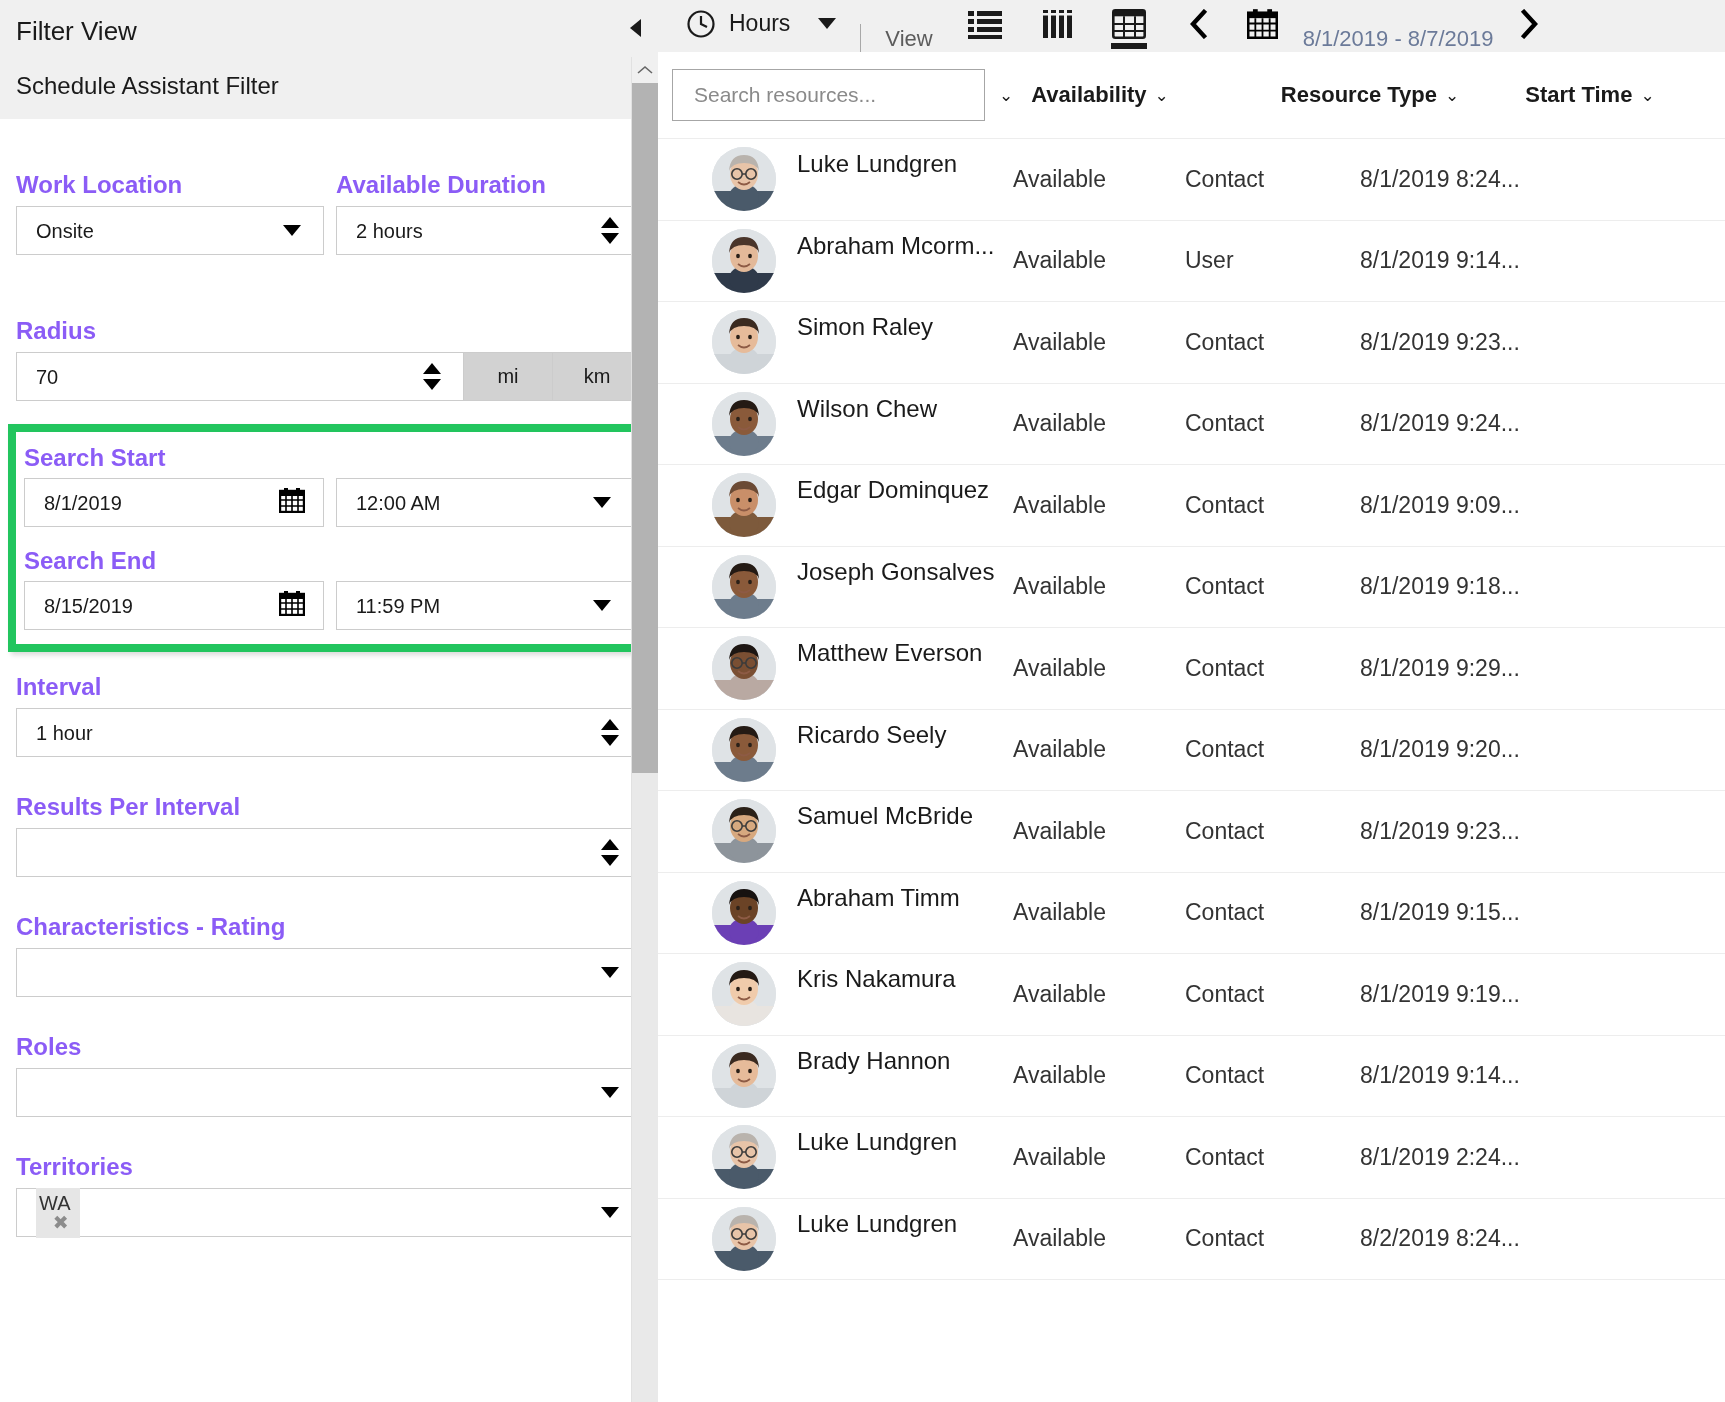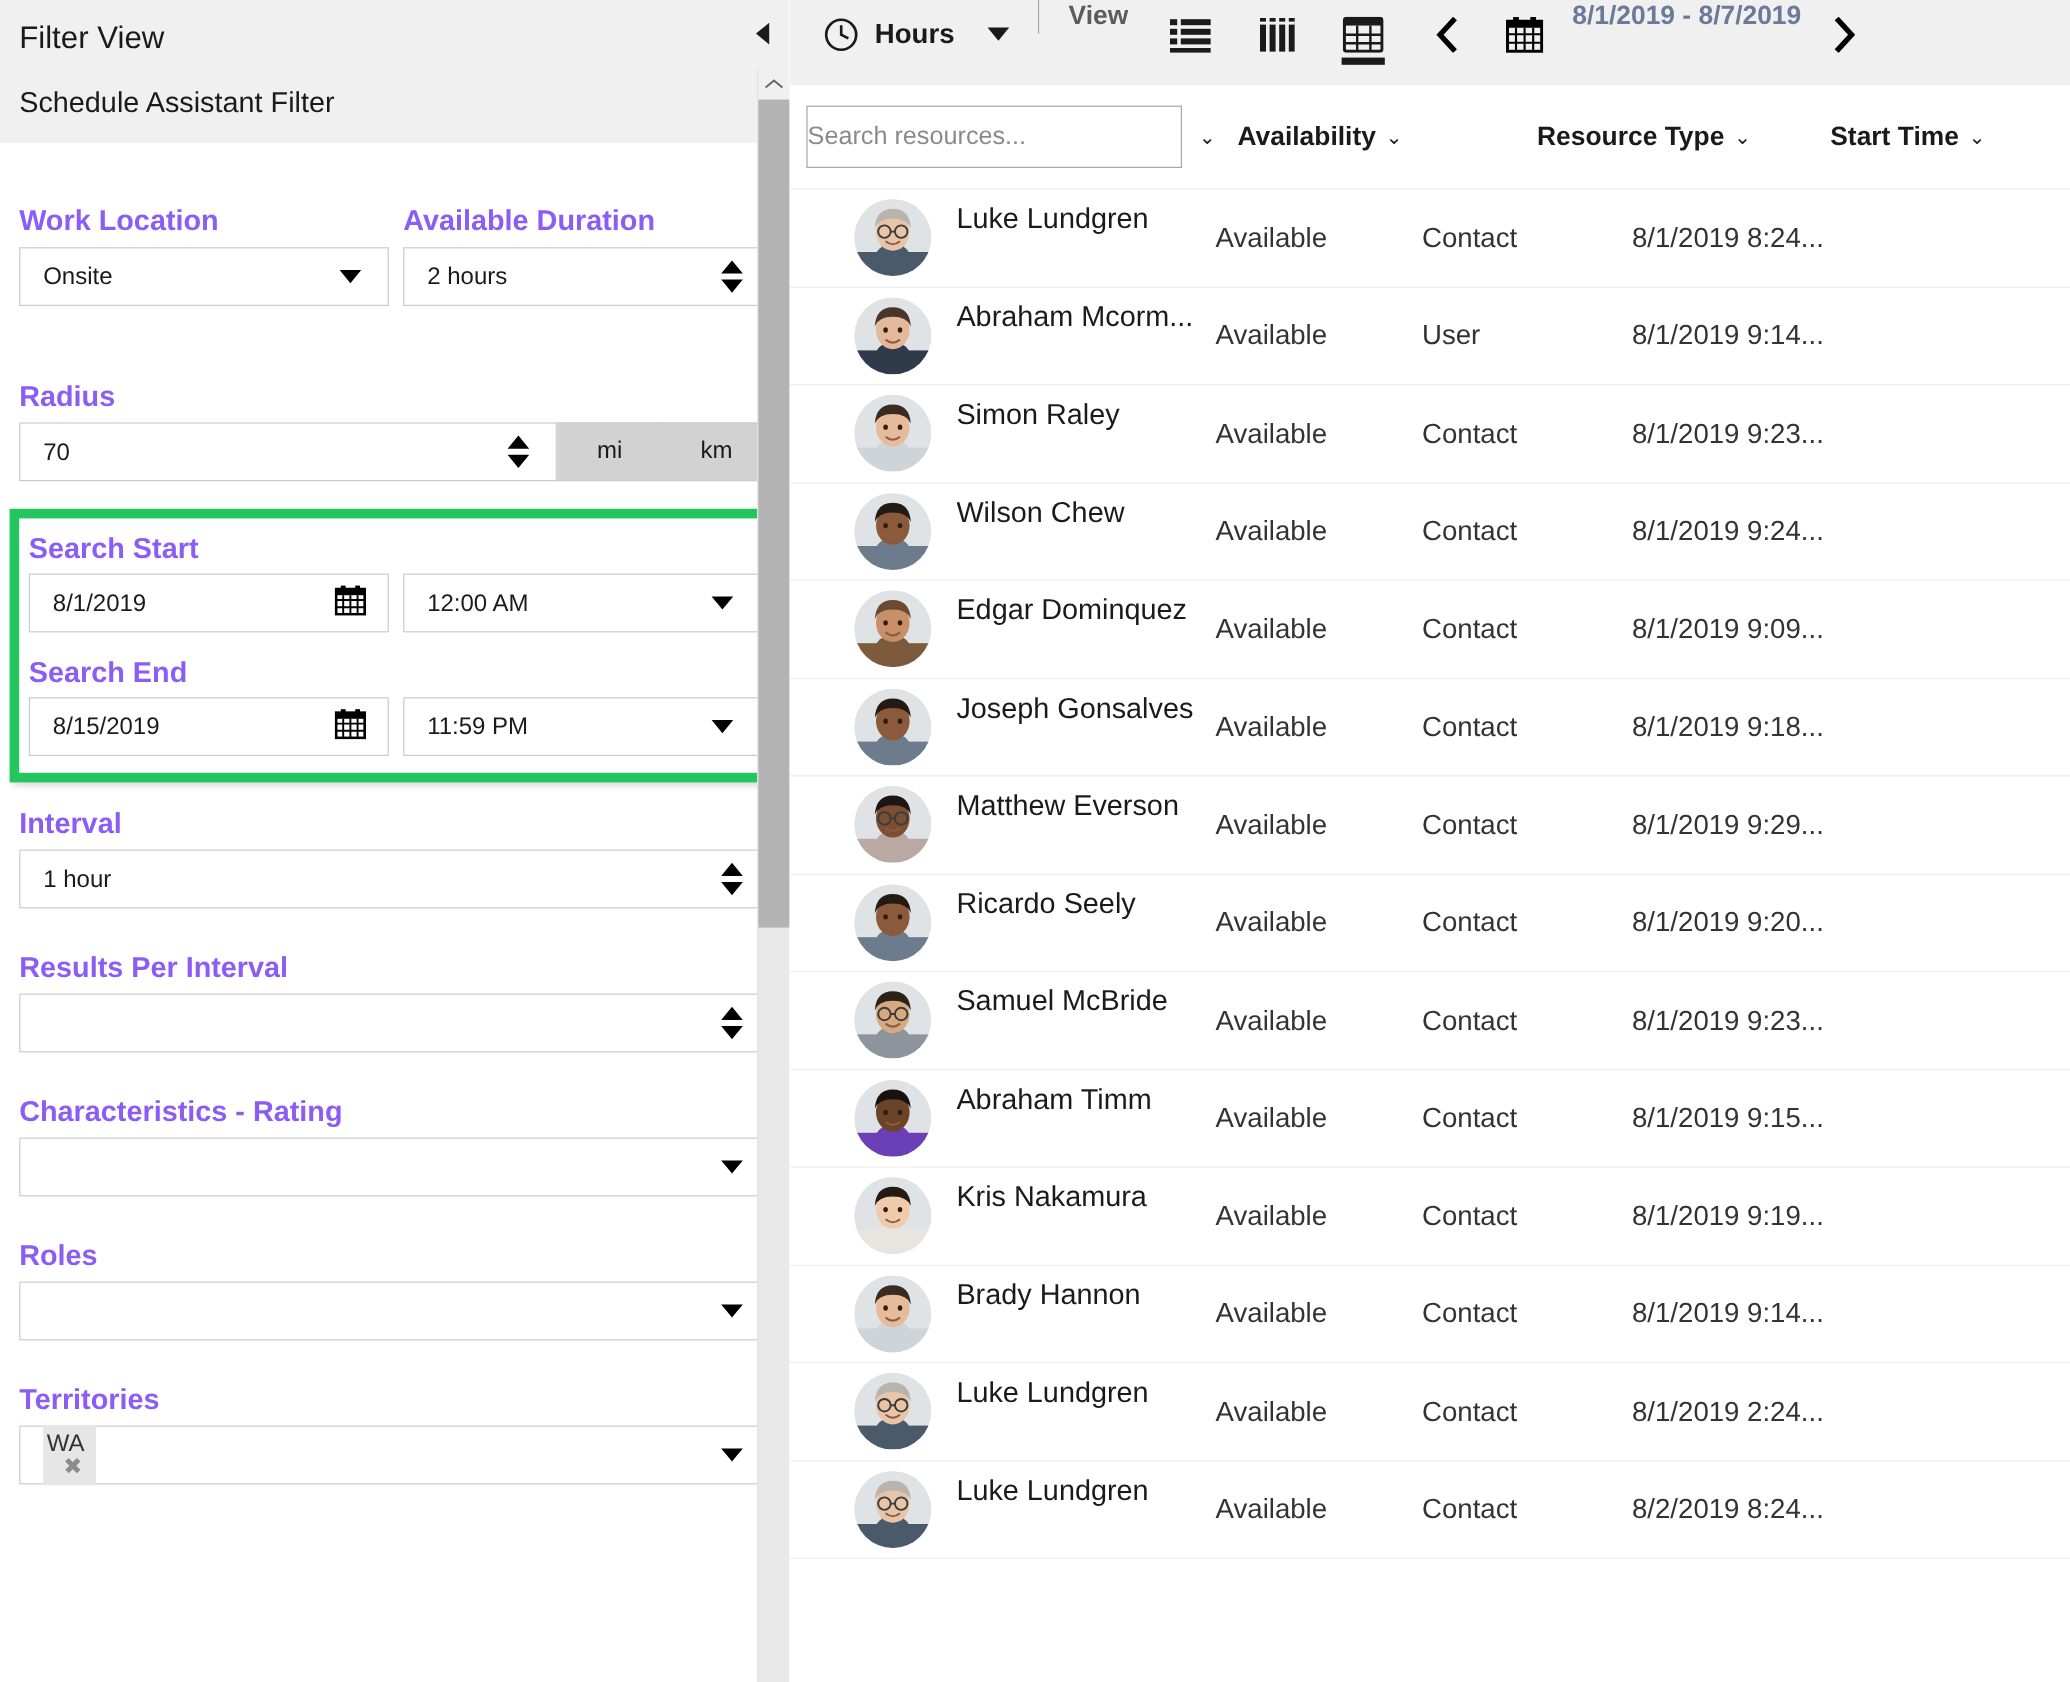--- a/index.html
+++ b/index.html
@@ -153,25 +153,24 @@
     width: 16px; height: 24px;
   }
 
   
   #right-panel {
     flex: 1; height: 1402px; position: relative;
     background: #fff;
     overflow: hidden;
   }
   .toolbar {
-    height: 71px; background: #f0f0f0;
-    display: flex; align-items: flex-start;
+    height: 52px; background: #f0f0f0;
+    display: flex; align-items: flex-end;
     padding-left: 28px;
     position: relative;
-    font-weight: bold;
   }
   .tb-item {
     display: flex; align-items: center; height: 57px;
     cursor: pointer;
   }
   .tb-label { font-size: 23px; color: #1a1a1a; margin-left: 13px; }
   .tb-caret {
     width: 0; height: 0;
     border-left: 9px solid transparent;
     border-right: 9px solid transparent;
@@ -199,20 +198,21 @@
   
   .table-wrap { position: relative; }
   .thead {
     height: 87px; display: flex; align-items: center;
     border-bottom: 1px solid #ededed;
     padding-left: 14px;
   }
   .search-box {
     width: 313px; height: 52px; border: 1px solid #a6a6a6;
     background: #fff; display: flex; align-items: center;
+    padding-left: 21px;
     font-size: 21px; color: #8a8a8a;
   }
   .hdr-caret-sm {
     margin: 0 10px 0 14px;
     color: #1a1a1a; font-size: 17px; line-height: 1;
   }
   .th {
     font-size: 22px; font-weight: bold; color: #1a1a1a;
     display: flex; align-items: center; white-space: nowrap;
   }

